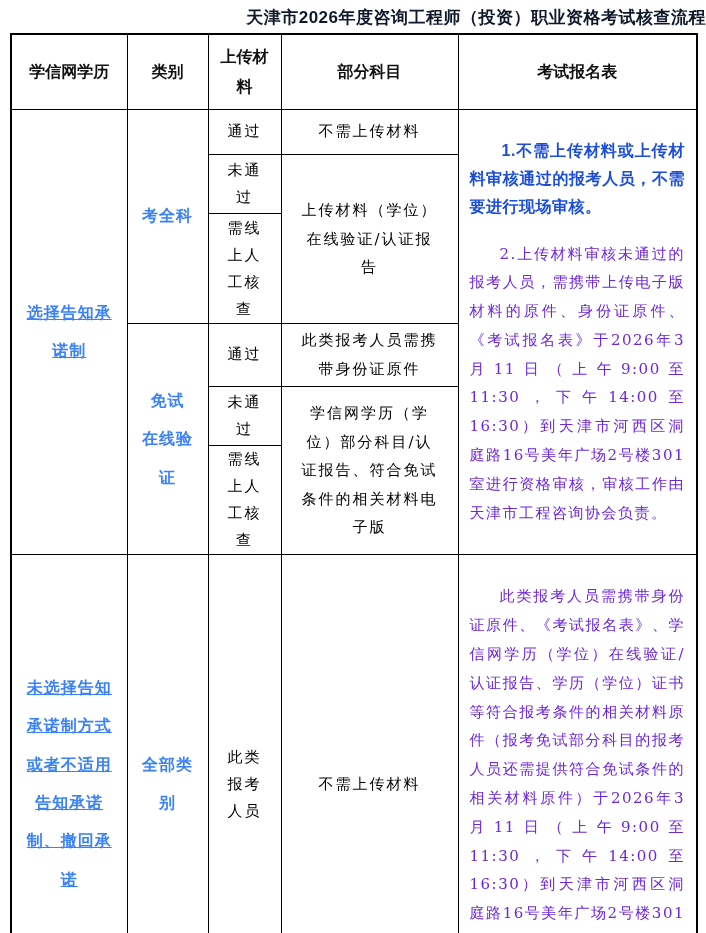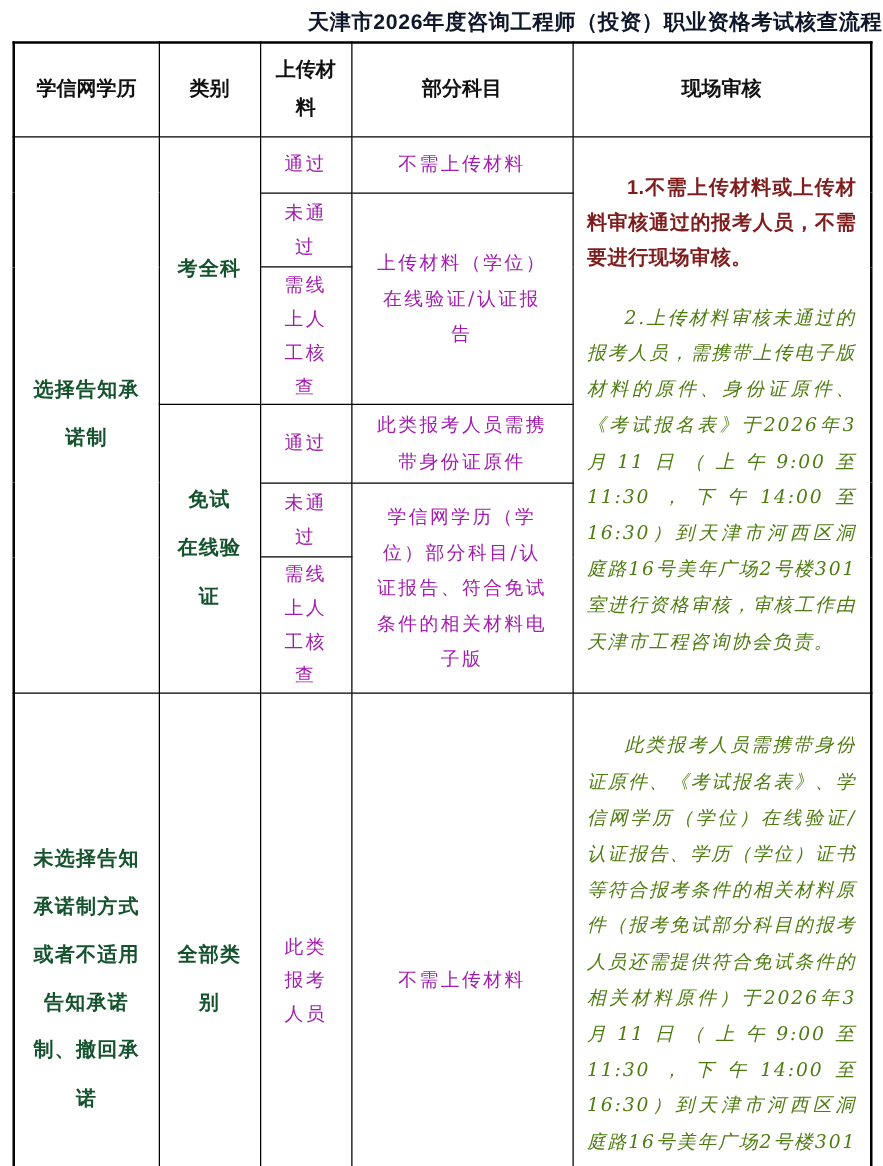--- a/index.html
+++ b/index.html
@@ -48,39 +48,39 @@
     font-family: "Liberation Sans", sans-serif;
     font-weight: bold;
     font-size: 16px;
     line-height: 1.85;
     color: #111111;
     height: 75px;
     padding: 0 10px;
   }
 
   
-  .c1 { padding: 0 14px; }
+  .c1 { padding: 0 14px; text-decoration: underline; }
   .c2 { padding: 0 12px; }
   .c3 { padding: 0 13px; }
   .c4 { padding: 0 17px; }
   .c5 { padding: 8px 11px; vertical-align: middle; }
 
   .bold-cell {
     font-family: "Liberation Sans", sans-serif;
     font-weight: bold;
     font-size: 16px;
     letter-spacing: 1px;
     line-height: 2.4;
-    color: #14532d;
+    color: #3b82f6;
   }
   .body-cell {
     font-size: 15px;
     letter-spacing: 2px;
     line-height: 1.8;
-    color: #a21caf;
+    color: #000000;
   }
   .c4.body-cell { line-height: 1.9; }
 
   .r1 { height: 45px; }
   .r2 { height: 52px; }
   .r3 { height: 110px; }
   .r4 { height: 45px; }
   .r5 { height: 54px; }
   .r6 { height: 101px; }
   .r7 { height: 407px; }
@@ -89,29 +89,28 @@
     text-align: justify;
     text-indent: 2em;
     white-space: pre-line;
   }
   .para.strong {
     font-family: "Liberation Sans", sans-serif;
     font-weight: bold;
     font-size: 16px;
     letter-spacing: 0.5px;
     line-height: 1.75;
-    color: #7f1d1d;
+    color: #1d4ed8;
   }
   .para.normal {
     font-family: "DejaVu Serif", serif;
     font-size: 15px;
     letter-spacing: 1.5px;
     line-height: 1.92;
-    color: #4d7c0f;
-    font-style: italic;
+    color: #6d28d9;
   }
 </style>
 </head>
 <body>
 
 <div class="page">
 
   <div class="doc-title">天津市2026年度咨询工程师（投资）职业资格考试核查流程</div>
 
   <table class="flow">
@@ -121,21 +120,21 @@
       <col style="width:73px">
       <col style="width:177px">
       <col style="width:239px">
     </colgroup>
     <thead>
       <tr>
         <th>学信网学历</th>
         <th>类别</th>
         <th>上传材料</th>
         <th>部分科目</th>
-        <th>现场审核</th>
+        <th>考试报名表</th>
       </tr>
     </thead>
     <tbody>
       <tr class="r1">
         <td class="c1 bold-cell" rowspan="6">选择告知承诺制</td>
         <td class="c2 bold-cell" rowspan="3">考全科</td>
         <td class="c3 body-cell">通过</td>
         <td class="c4 body-cell">不需上传材料</td>
         <td class="c5" rowspan="6">
           <div class="para strong">1.不需上传材料或上传材料审核通过的报考人员，不需要进行现场审核。</div>

